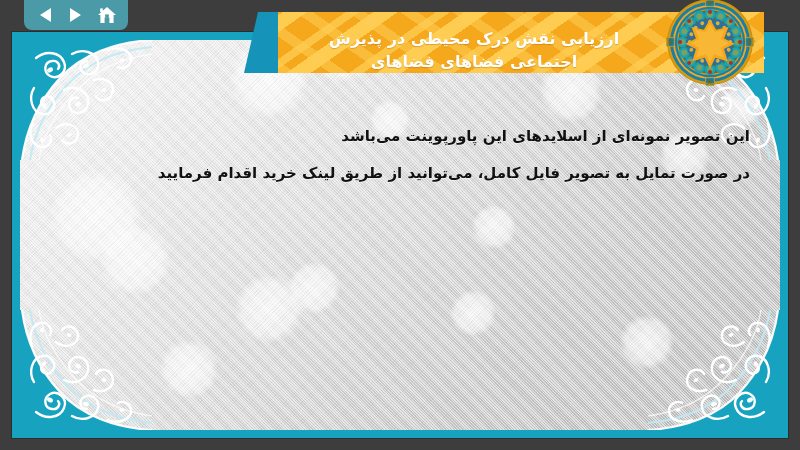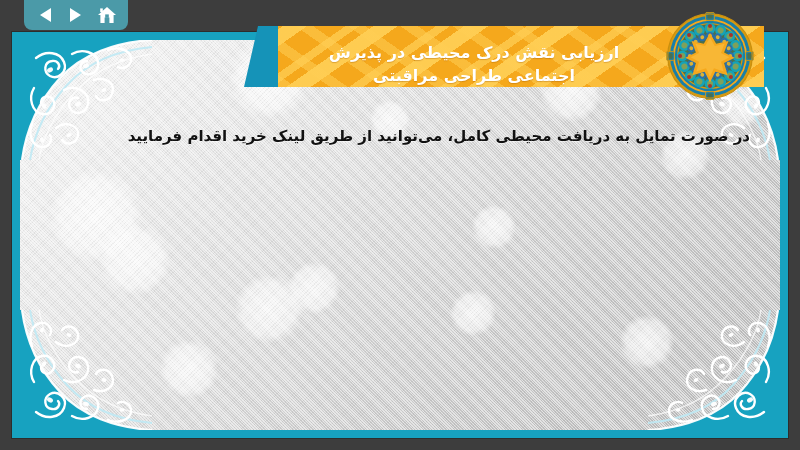--- a/index.html
+++ b/index.html
@@ -51,21 +51,21 @@
     background:#4b9aa8;
     border-radius:0 0 8px 8px;
     display:flex;align-items:center;justify-content:space-around;
     padding:0 6px;box-sizing:border-box;
   }
   .navbtn{width:24px;height:22px;display:flex;align-items:center;justify-content:center;cursor:pointer;}
   .navbtn svg{display:block;}
 
   
   .banner{
-    position:absolute;left:244px;top:26px;width:520px;height:77px;
+    position:absolute;left:244px;top:12px;width:520px;height:77px;
   }
   .banner-tab{
     position:absolute;left:0;top:0;width:40px;height:61px;
     background:#1593b8;
     clip-path:polygon(14px 0,100% 0,100% 100%,0 100%);
   }
   .banner-body{
     position:absolute;left:34px;top:0;right:0;height:61px;
     background:#f5a81c;
     overflow:hidden;
@@ -249,21 +249,22 @@
             <ellipse cx="24" cy="66" rx="2.8" ry="2" transform="rotate(60 24 66)"></ellipse>
             <ellipse cx="22" cy="100" rx="2.6" ry="1.9" transform="rotate(70 22 100)"></ellipse>
             <ellipse cx="58" cy="64" rx="3" ry="2.1" transform="rotate(-25 58 64)"></ellipse>
             <ellipse cx="84" cy="50" rx="2.6" ry="1.8" transform="rotate(-25 84 50)"></ellipse>
             <ellipse cx="49" cy="95" rx="2.6" ry="1.8" transform="rotate(-15 49 95)"></ellipse>
           </g>
         </svg>
       </div>
 
       <div class="body-text">
-        <p>در صورت تمایل به دریافت محیطی کامل، می‌توانید از طریق لینک خرید اقدام فرمایید</p>
+        <p>این تصویر نمونه‌ای از اسلایدهای این پاورپوینت می‌باشد</p>
+        <p>در صورت تمایل به تصویر فایل کامل، می‌توانید از طریق لینک خرید اقدام فرمایید</p>
       </div>
 
     </div>
   </div>
 
   <div class="navbar">
     <div class="navbtn">
       <svg width="15" height="16" viewBox="0 0 15 16" xmlns="http://www.w3.org/2000/svg">
         <path d="M13 1 L13 15 L2 8 Z" fill="#ffffff"></path>
       </svg>
@@ -280,21 +281,21 @@
         <rect x="8.2" y="8.4" width="3.6" height="3.4" fill="#4b9aa8"></rect>
       </svg>
     </div>
   </div>
 
   <div class="banner">
     <div class="banner-tab"></div>
     <div class="banner-body"></div>
     <div class="banner-title">
       <span>ارزیابی نقش درک محیطی در پذیرش</span>
-      <span>اجتماعی طراحی مراقبتی</span>
+      <span>اجتماعی فضاهای فضاهای</span>
     </div>
     <div class="medallion">
       <svg viewBox="0 0 100 100" xmlns="http://www.w3.org/2000/svg">
         <defs>
           <clipPath id="medclip">
               <circle cx="50" cy="50" r="46"></circle>
             </clipPath>
         </defs>
         <circle cx="50" cy="50" r="48" fill="#d79a10"></circle>
         <circle cx="50" cy="50" r="45.5" fill="#1a7fa8"></circle>

